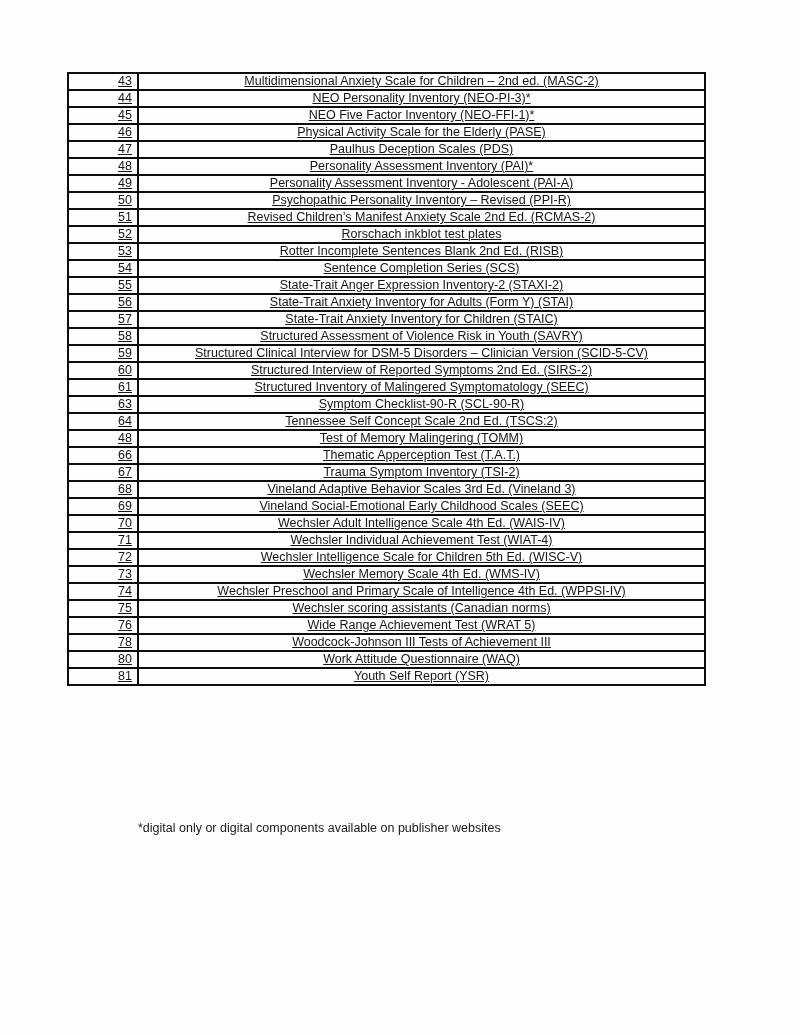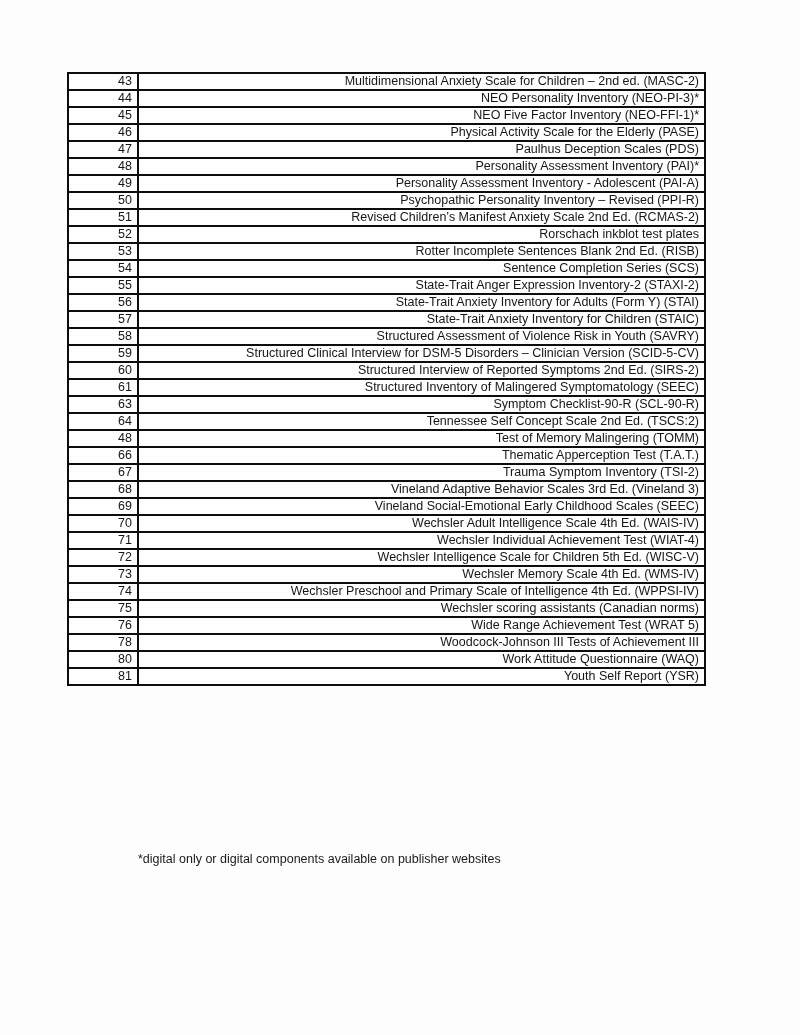--- a/index.html
+++ b/index.html
@@ -17,43 +17,44 @@
     overflow: hidden;
   }
   table.tests {
     position: absolute;
     left: 67px;
     top: 72px;
     width: 639px;
     border-collapse: collapse;
     table-layout: fixed;
     background: #fefefe;
+    text-decoration: underline;
   }
   table.tests td {
     border: 2px solid #0d0d0d;
     height: 15px;
     padding: 0 5px;
     font-size: 12.5px;
     line-height: 15px;
     white-space: nowrap;
     overflow: hidden;
   }
   td.num {
     width: 58px;
     text-align: right;
     padding-right: 4px;
   }
   td.name {
-    text-align: right;
+    text-align: center;
     padding-left: 4px;
   }
   .footnote {
     position: absolute;
     left: 138px;
-    top: 852px;
+    top: 821px;
     font-size: 12.5px;
     color: #1a1a1a;
     white-space: nowrap;
   }
 </style>
 </head>
 <body>
 
 <div class="page">
 

